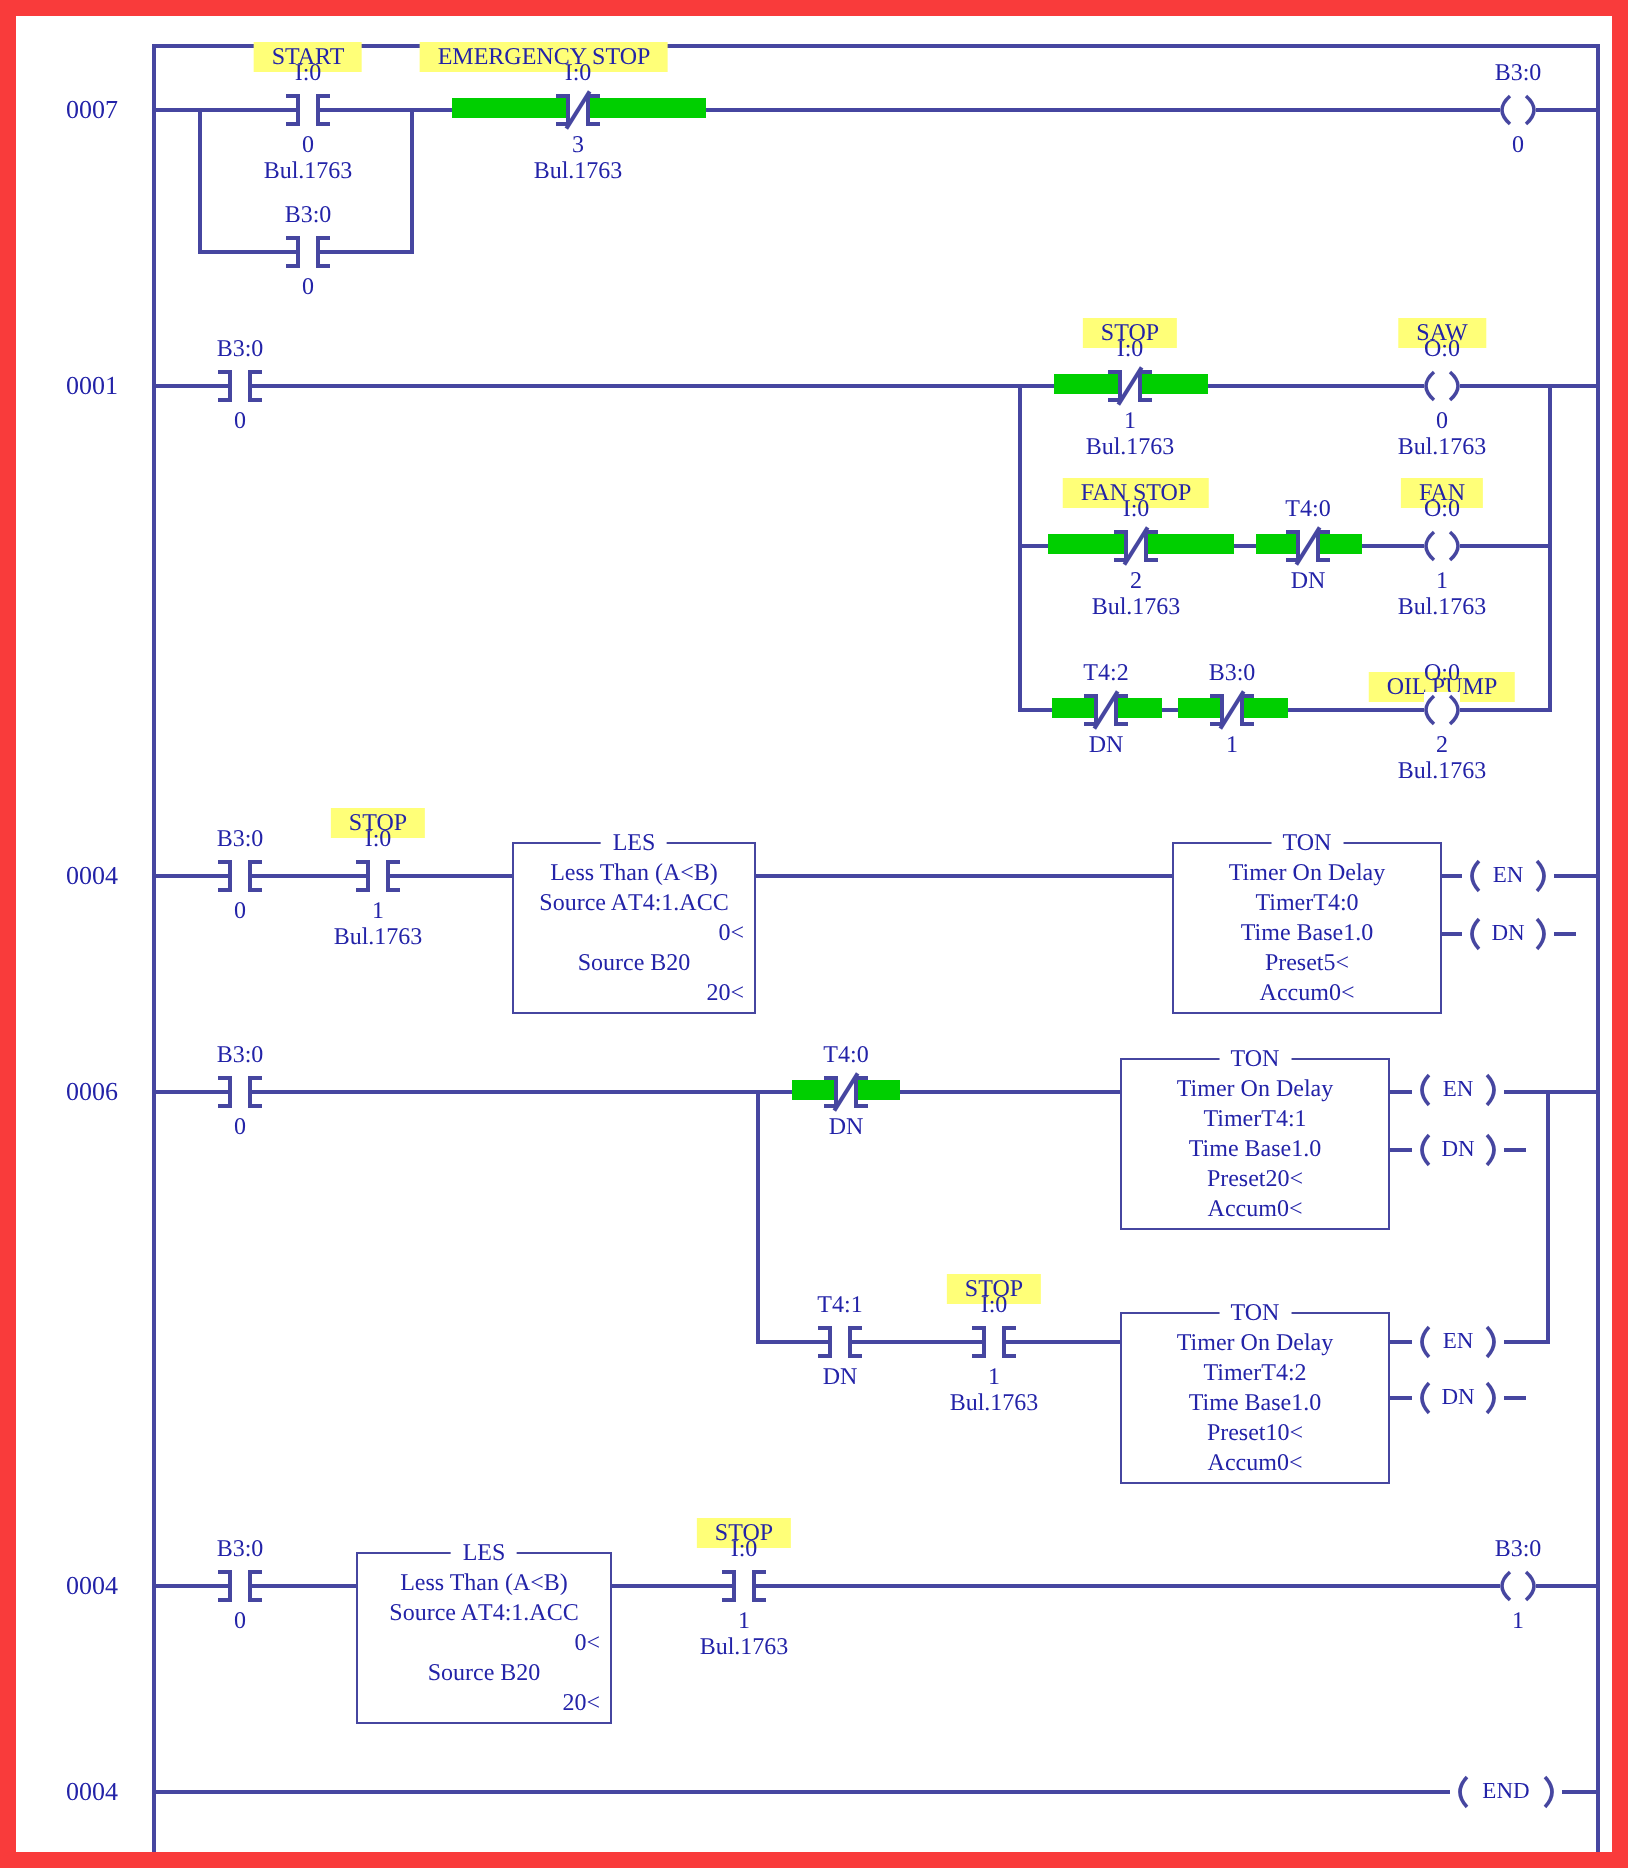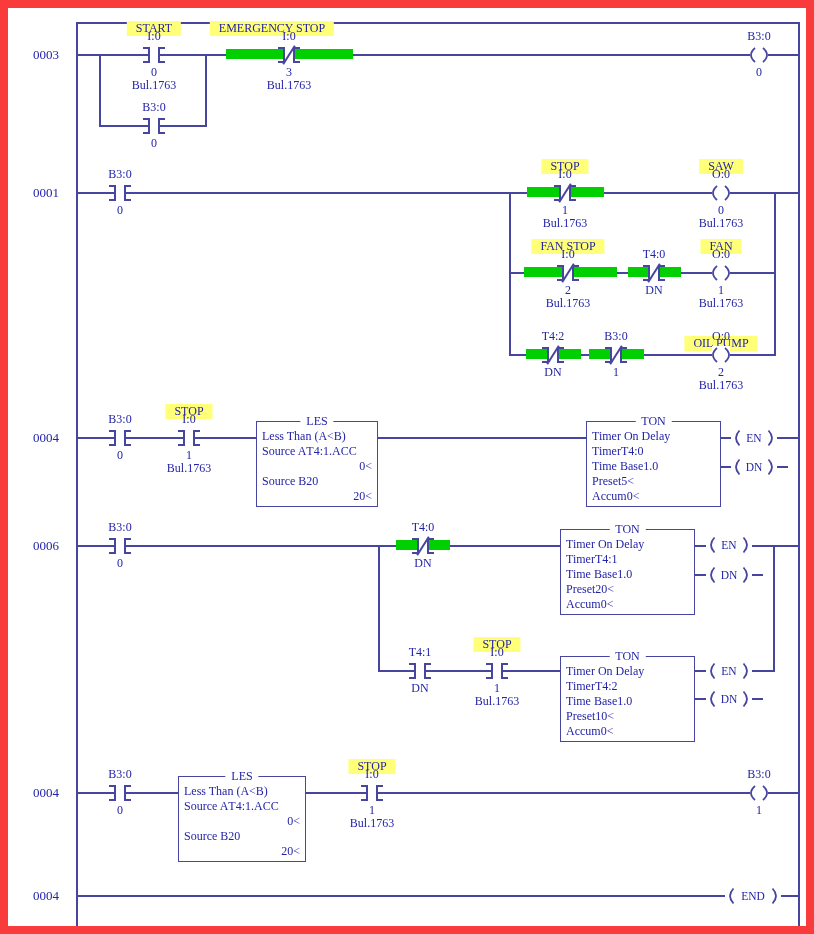--- a/index.html
+++ b/index.html
@@ -35,34 +35,34 @@
   .cp{fill:none;stroke:var(--ln);stroke-width:1.8px;}
   
   .ec{position:absolute;height:18px;width:46px;background:#fff;display:flex;
       align-items:center;justify-content:space-between;font-size:11.5px;color:var(--tx);}
   .ec span{flex:1;text-align:center;}
   
   .box{position:absolute;background:#fff;border:1.5px solid var(--ln);
        box-sizing:border-box;padding-top:7px;}
   .bt{position:absolute;top:-8px;left:50%;transform:translateX(-50%);background:#fff;
       padding:0 6px;line-height:14px;font-size:12px;color:var(--tx);white-space:nowrap;}
-  .brow{display:flex;justify-content:flex-start;padding:0 5px;font-size:12px;
+  .brow{display:flex;justify-content:center;padding:0 5px;font-size:12px;
         line-height:15px;color:var(--tx);white-space:nowrap;}
   .brow.re{justify-content:flex-end;}
 </style>
 </head>
 <body>
 
 <div id="stage">
 
   <div class="hline" style="left:68px;top:14px;width:724px;"></div>
   <div class="vline" style="left:68px;top:14px;height:904px;"></div>
   <div class="vline" style="left:790px;top:14px;height:904px;"></div>
 
-  <div class="num" style="top:39px;">0003</div>
+  <div class="num" style="top:39px;">0007</div>
   <div class="hline" style="left:69px;top:46px;width:722px;"></div>
 
   <div class="vline" style="left:91px;top:46px;height:73px;"></div>
   <div class="vline" style="left:197px;top:46px;height:73px;"></div>
   <div class="hline" style="left:91px;top:117px;width:108px;"></div>
 
   <div class="hl" style="left:218px;top:41px;width:127px;"></div>
 
   <div class="lbl" style="left:146px;top:13px;">START</div>
   <div class="t" style="left:146px;top:22px;">I:0</div>

